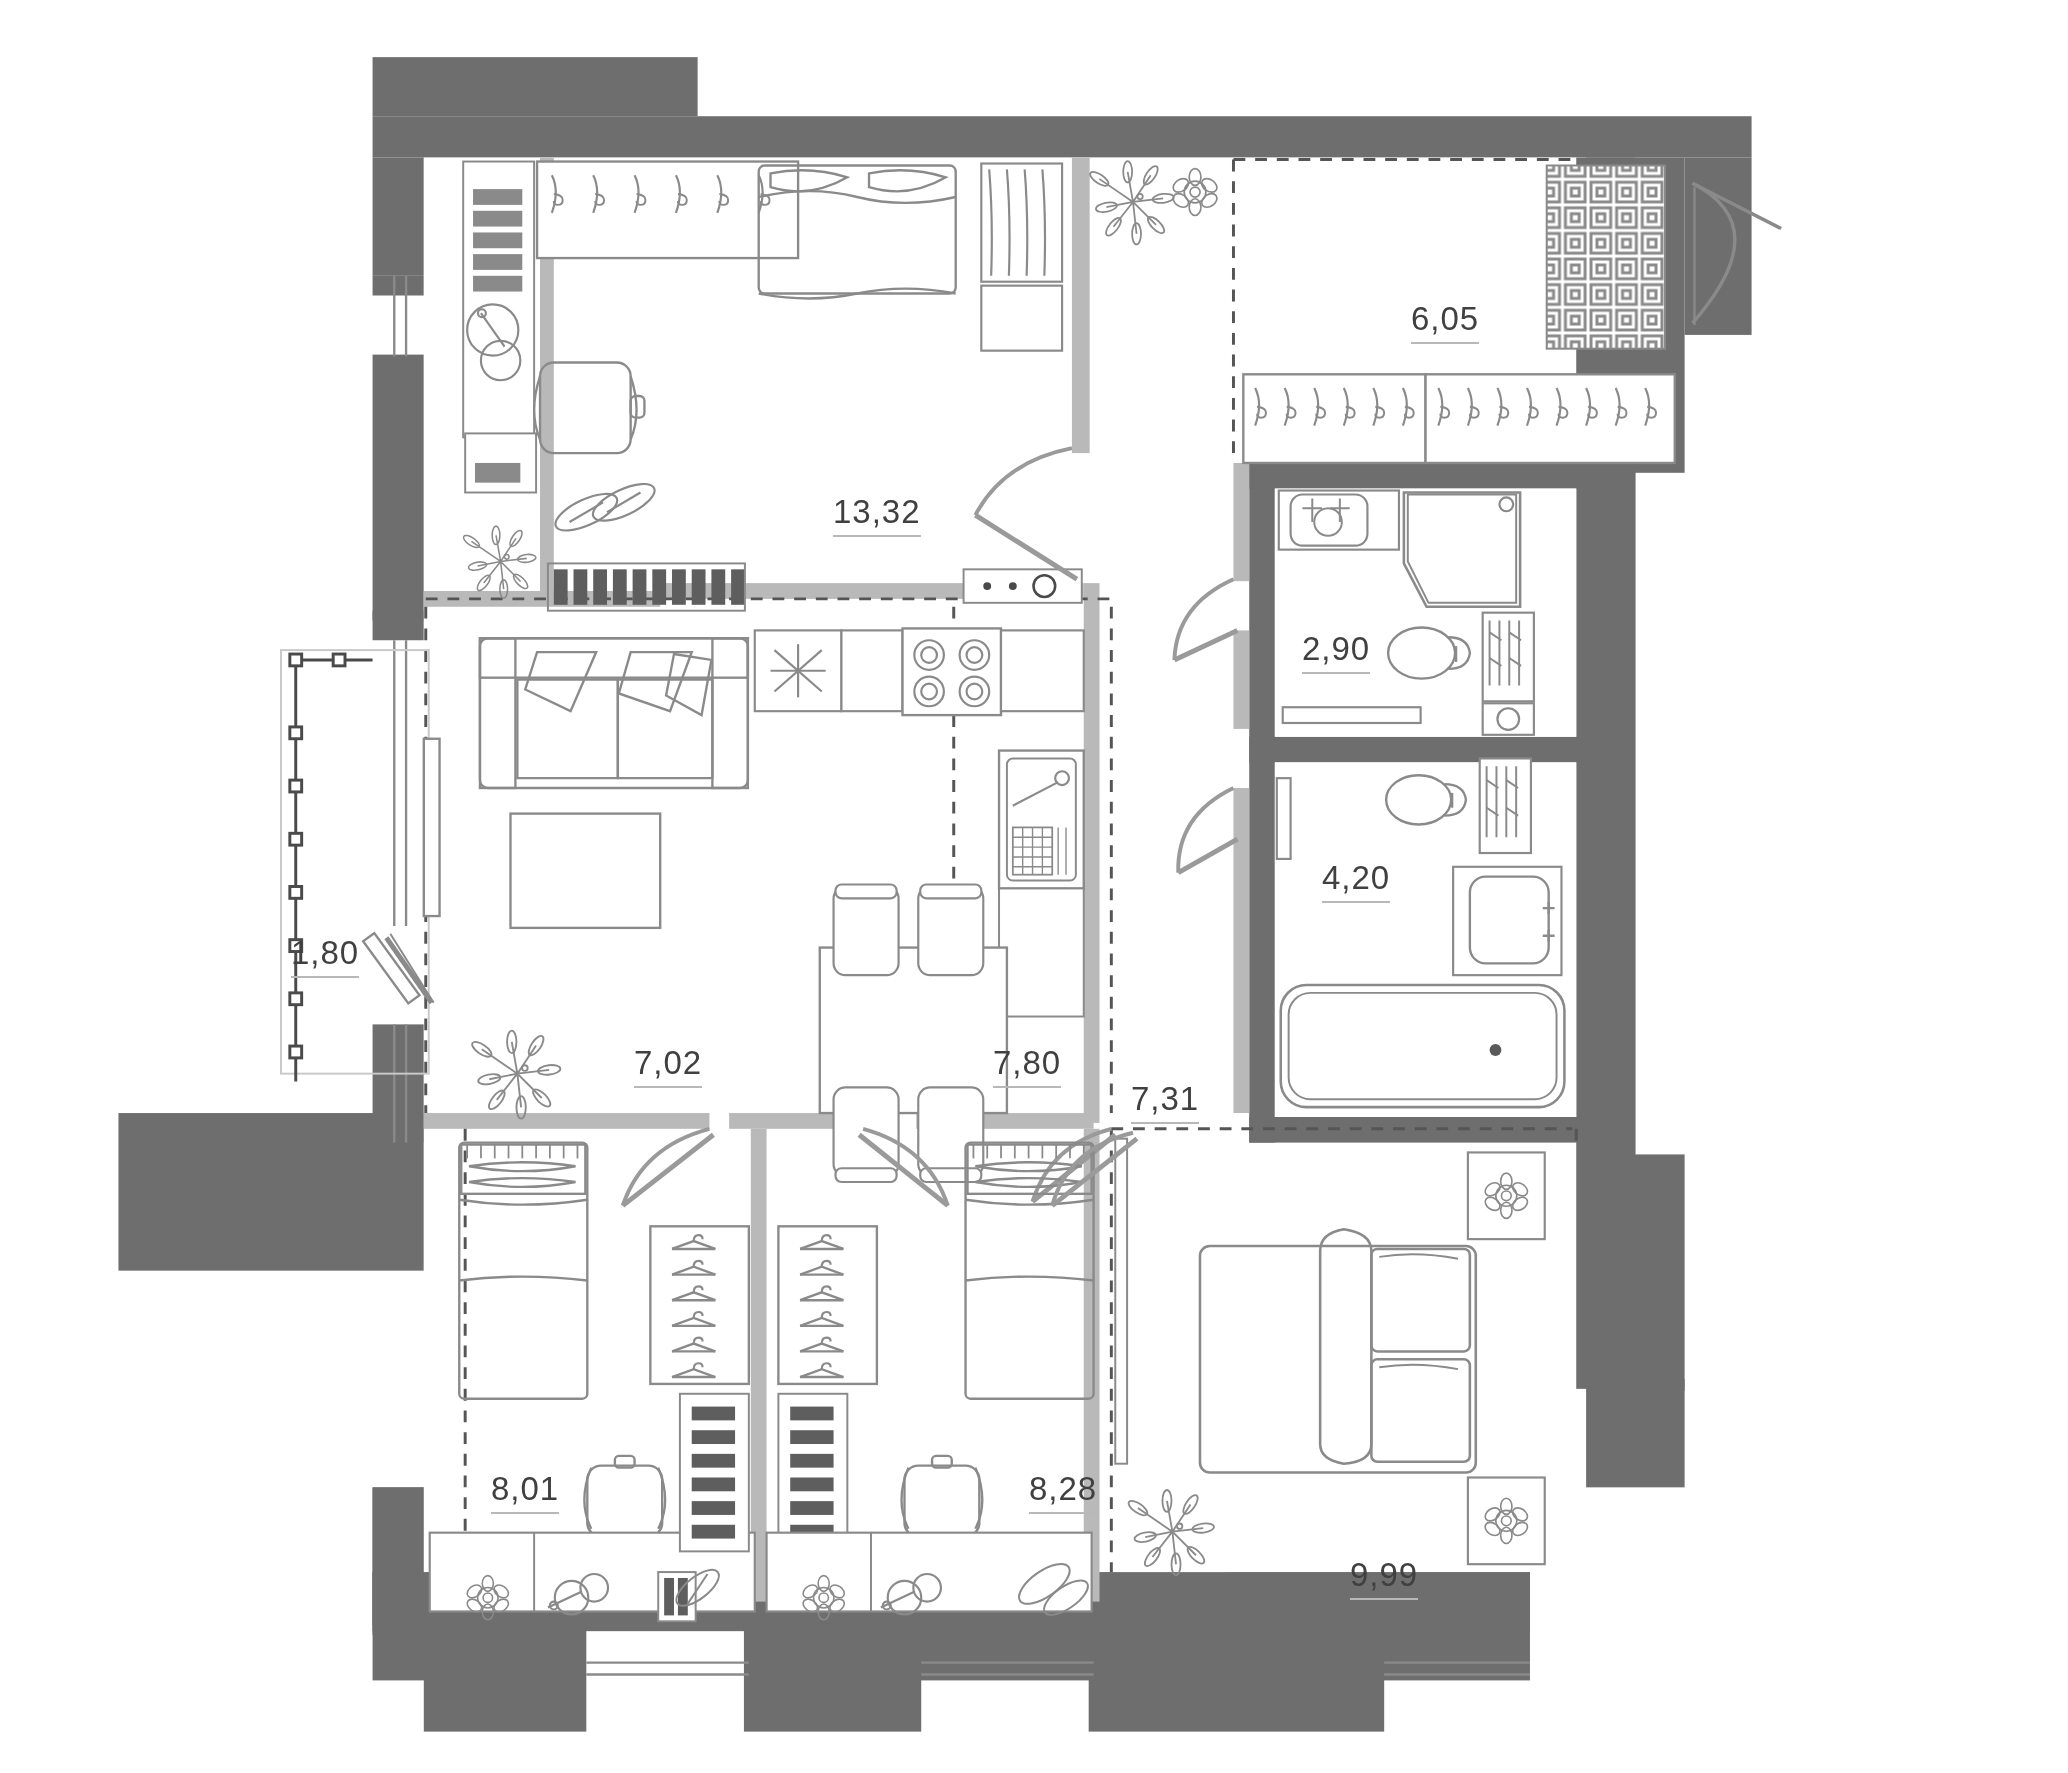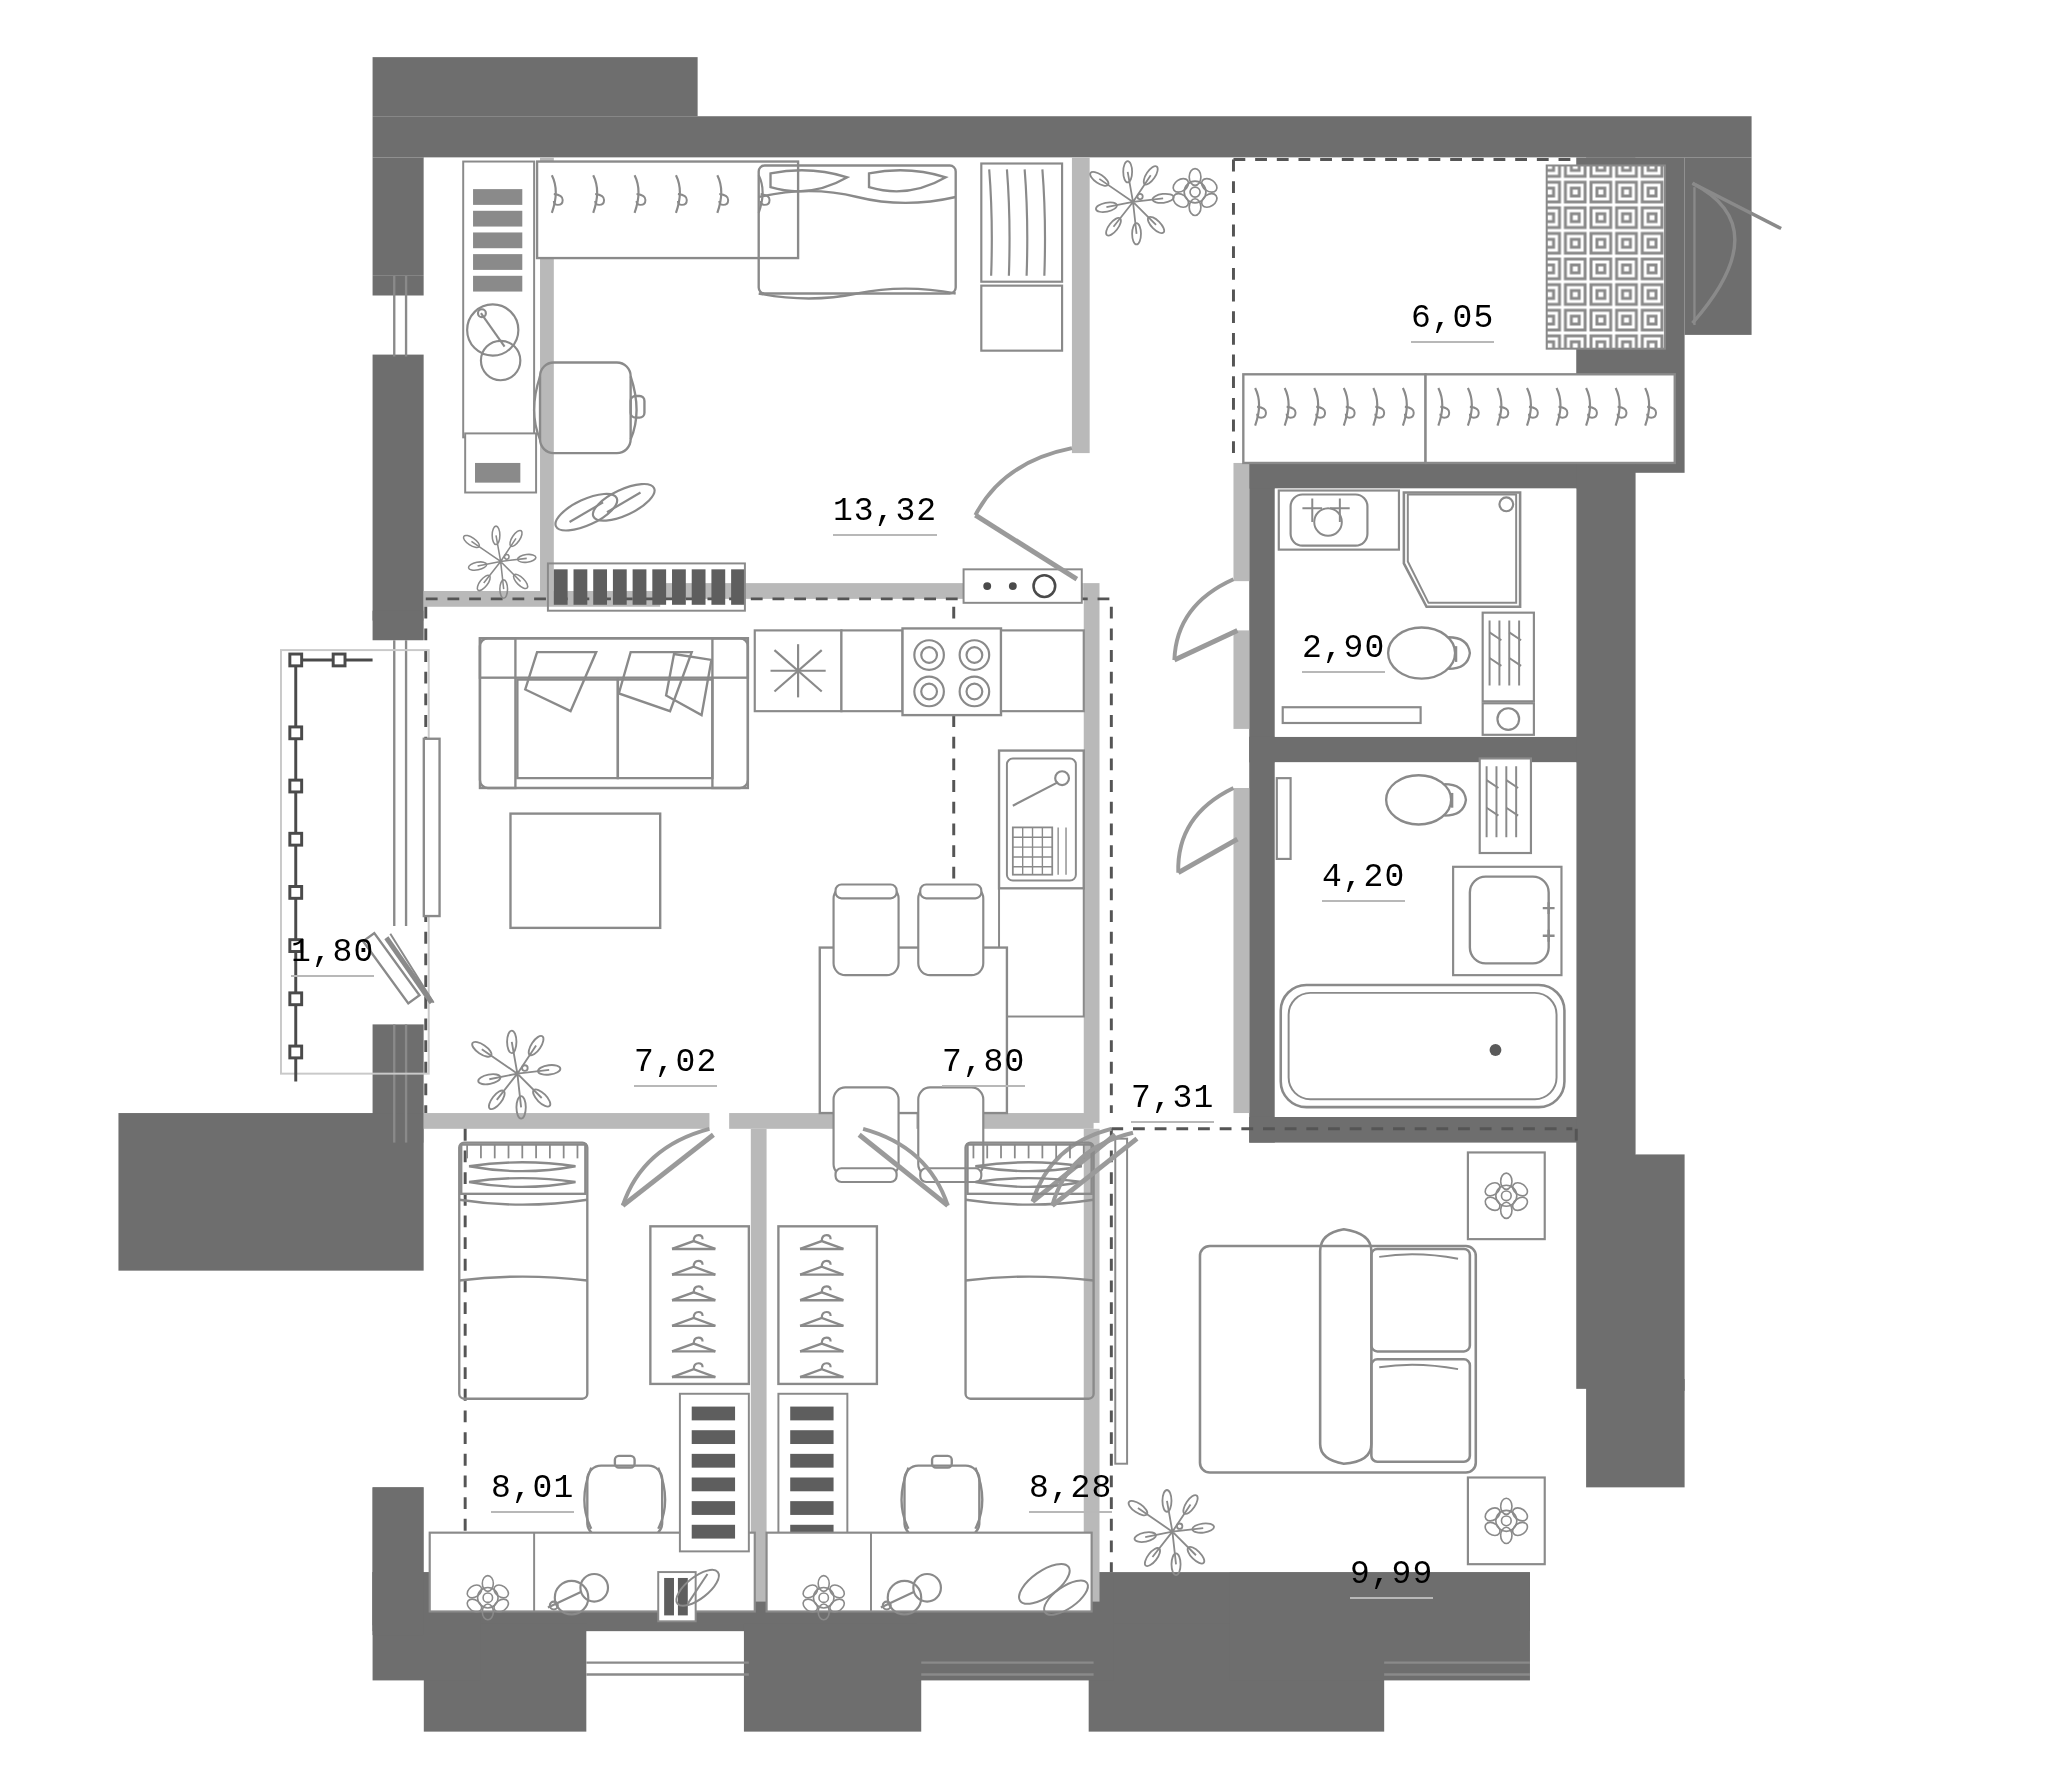--- a/index.html
+++ b/index.html
@@ -1,19 +1,19 @@
 <!DOCTYPE html>
 <html><head>
 <meta charset="utf-8">
 <style>
   html,body{margin:0;padding:0;background:#ffffff;}
   body{width:2069px;height:1773px;font-family:"Liberation Sans",sans-serif;}
   #plan{position:relative;width:2069px;height:1773px;background:#fff;overflow:hidden;}
   svg{position:absolute;left:0;top:0;}
-  .lbl{position:absolute;font-family:Liberation Mono, monospace;font-size:33px;color:#000000;letter-spacing:1px;white-space:nowrap;}
+  .lbl{position:absolute;font-family:Liberation Sans, sans-serif;font-size:33px;color:#404040;letter-spacing:1px;white-space:nowrap;}
   .lbl .u{display:block;height:2px;background:#b8b8b8;margin-top:3.9px;}
 </style>
 </head>
 <body>
 
 <div id="plan">
 
 <svg width="2069" height="1773" viewBox="0 0 2100 1800">
   <defs>
     <g id="hook">
@@ -635,21 +635,21 @@
 <div class="lbl" style="left:833px;top:493px;"><span>13,32</span><span class="u"></span></div>
 
 <div class="lbl" style="left:1411px;top:300px;"><span>6,05</span><span class="u"></span></div>
 
 <div class="lbl" style="left:1302px;top:630px;"><span>2,90</span><span class="u"></span></div>
 
 <div class="lbl" style="left:1310px;top:859px;margin-left:12px;"><span>4,20</span><span class="u"></span></div>
 
 <div class="lbl" style="left:634px;top:1044px;"><span>7,02</span><span class="u"></span></div>
 
-<div class="lbl" style="left:942px;top:1044px;text-align:center;"><span>7,80</span><span class="u"></span></div>
+<div class="lbl" style="left:993px;top:1044px;text-align:center;"><span>7,80</span><span class="u"></span></div>
 
 <div class="lbl" style="left:1131px;top:1044px;margin-top:36px;"><span>7,31</span><span class="u"></span></div>
 
 <div class="lbl" style="left:491px;top:1470px;"><span>8,01</span><span class="u"></span></div>
 
 <div class="lbl" style="left:1005px;top:1470px;margin-left:24px;"><span>8,28</span><span class="u"></span></div>
 
 <div class="lbl" style="left:1350px;top:1556px;"><span>9,99</span><span class="u"></span></div>
 
 <div class="lbl" style="left:291px;top:934px;"><span>1,80</span><span class="u"></span></div>

